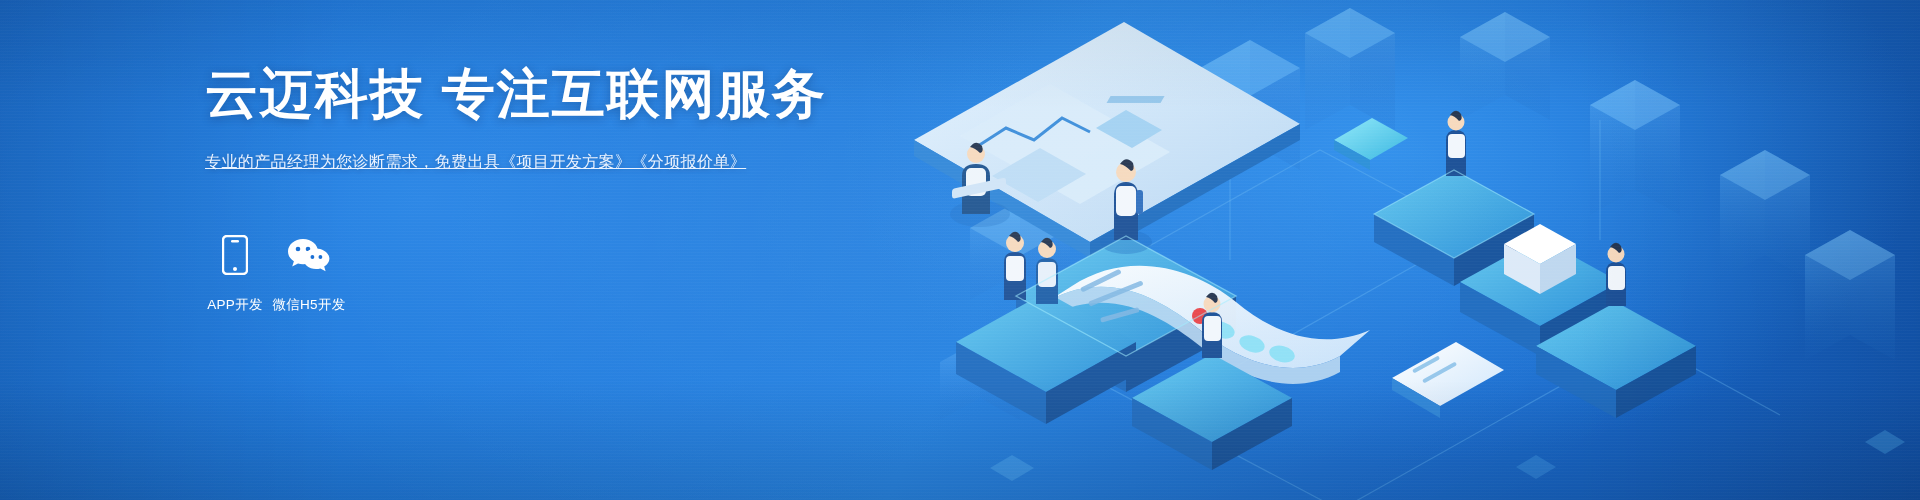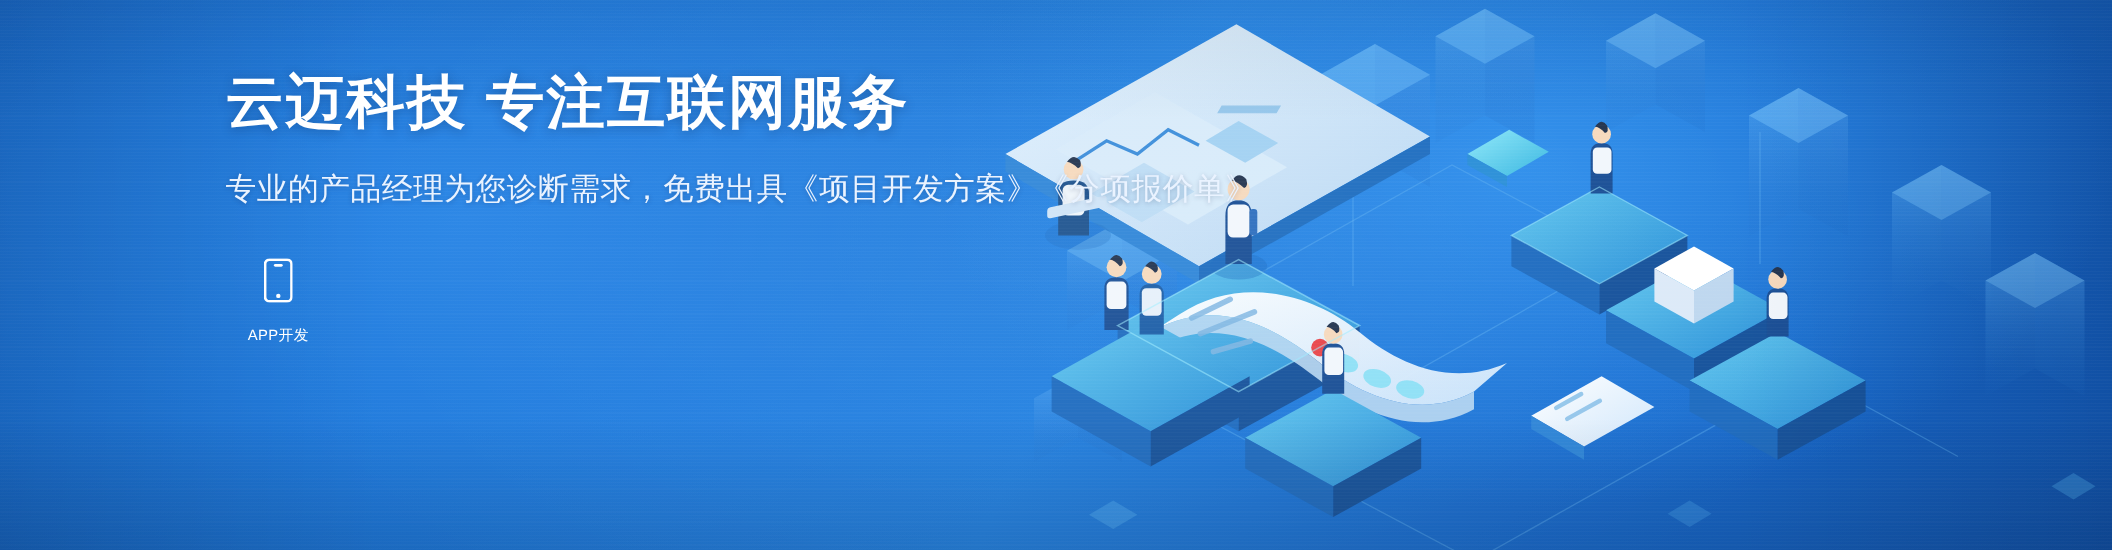--- a/index.html
+++ b/index.html
@@ -63,32 +63,33 @@
     line-height: 1.12;
     margin: 0;
     text-shadow: 0 2px 10px rgba(0,24,66,0.28);
     white-space: nowrap;
   }
 
   .sub {
     margin-top: 26px;
   }
   .sub-line {
-    font-size: 28px;
+    font-size: 16px;
     color: #eaf3ff;
     line-height: 1.62;
     letter-spacing: 0.4px;
     white-space: nowrap;
     text-shadow: 0 1px 5px rgba(0,20,60,0.22);
+    text-decoration: underline;
   }
 
   
   .services {
     position: absolute;
-    left: 216px;
+    left: 198px;
     top: 232px;
     display: flex;
     align-items: center;
     gap: 0;
   }
   .service {
     width: 74px;
     display: flex;
     flex-direction: column;
     align-items: center;
@@ -367,18 +368,34 @@
         <svg width="26" height="40" viewBox="0 0 26 40" xmlns="http://www.w3.org/2000/svg">
           <rect x="1" y="1" width="24" height="38" rx="4" fill="none" stroke="#ffffff" stroke-width="2.4"></rect>
           <rect x="9" y="5" width="8" height="2.4" rx="1.2" fill="#ffffff"></rect>
           <circle cx="13" cy="34" r="2" fill="#ffffff"></circle>
         </svg>
       </span>
       <span class="label">APP开发</span>
     </div>
 
 
+    <div class="service">
+      <span class="glyph">
+        <svg width="44" height="38" viewBox="0 0 44 38" xmlns="http://www.w3.org/2000/svg">
+          <path d="M16 3 C 7.5 3, 1 8.8, 1 15.6 C 1 19.6, 3.3 23.1, 6.9 25.3 L 5.2 30.6 L 11 27.6
+                   C 12.6 28, 14.3 28.2, 16 28.2 C 24.5 28.2, 31 22.4, 31 15.6 C 31 8.8, 24.5 3, 16 3 Z" fill="#ffffff"></path>
+          <circle cx="11" cy="13" r="2.3" fill="#1a6fd4"></circle>
+          <circle cx="21" cy="13" r="2.3" fill="#1a6fd4"></circle>
+          <path d="M29 12.5 C 21.8 12.5, 16.4 17.2, 16.4 22.8 C 16.4 28.4, 21.8 33.1, 29 33.1
+                   C 30.5 33.1, 32 32.9, 33.4 32.5 L 38.6 35.2 L 37.2 30.6 C 40.4 28.7, 42.4 25.9, 42.4 22.8
+                   C 42.4 17.2, 36.2 12.5, 29 12.5 Z" fill="#ffffff"></path>
+          <circle cx="25.4" cy="21" r="1.9" fill="#1a6fd4"></circle>
+          <circle cx="33.4" cy="21" r="1.9" fill="#1a6fd4"></circle>
+        </svg>
+      </span>
+      <span class="label">微信H5开发</span>
+    </div>
 
 
 
   </div>
 
 </div>
 
 </body></html>

